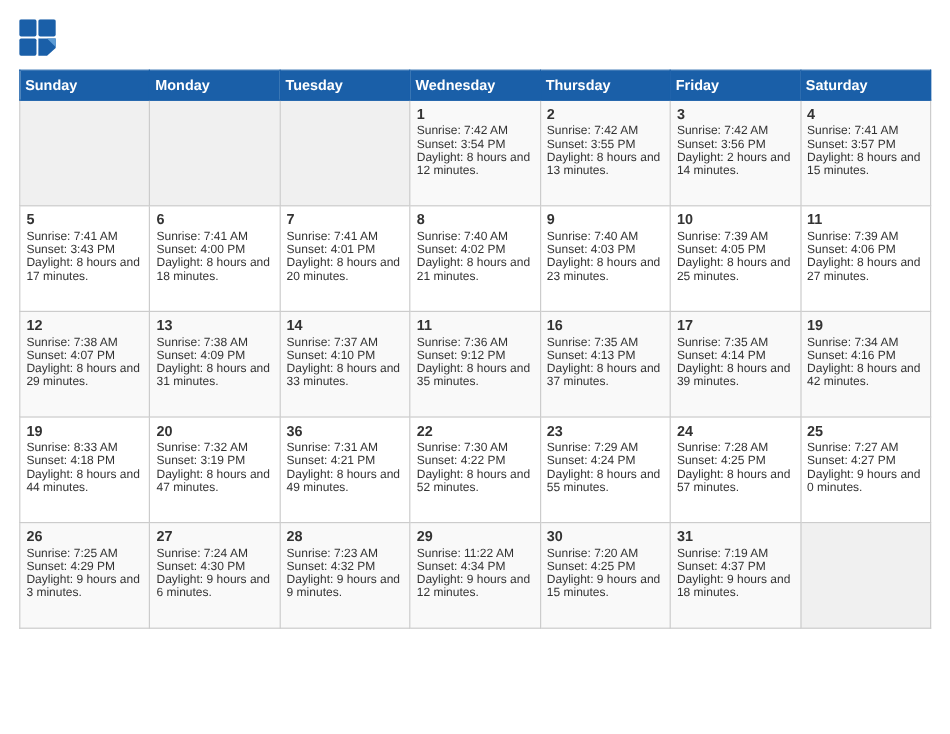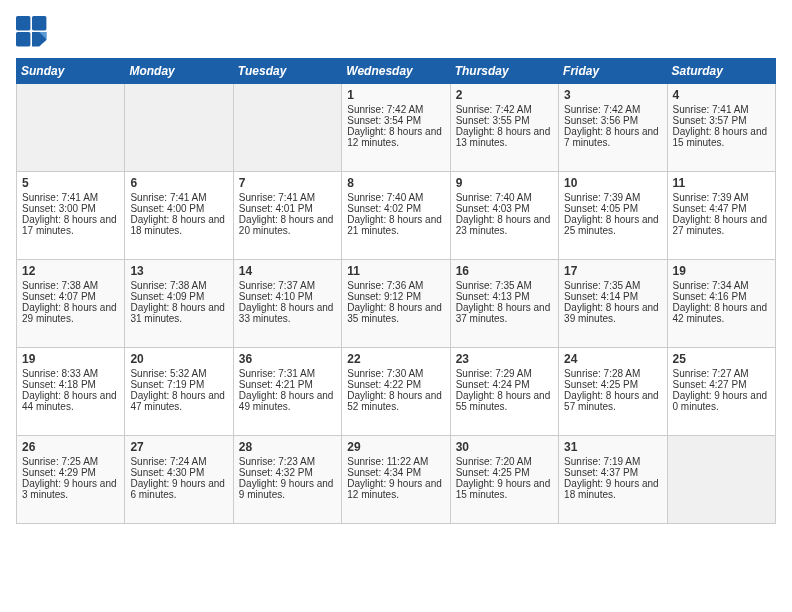--- a/index.html
+++ b/index.html
@@ -52,21 +52,20 @@
       table-layout: fixed;
     }
     thead tr th {
       background: #1a5fa8;
       color: #fff;
       font-size: 12px;
       font-weight: bold;
       padding: 5px 4px;
       text-align: left;
       border: 1px solid #1a5fa8;
-      font-style: italic;
     }
     tbody tr td {
       border: 1px solid #ccc;
       vertical-align: top;
       padding: 4px 5px;
       font-size: 10px;
       color: #333;
       height: 88px;
     }
     tbody tr:nth-child(odd) td {
@@ -120,44 +119,44 @@
         <th>Saturday</th>
       </tr>
   </thead>
   <tbody id="calendar-body">
       <tr>
         <td class="empty-cell"></td>
         <td class="empty-cell"></td>
         <td class="empty-cell"></td>
         <td><span class="day-number">1</span><span>Sunrise: 7:42 AM</span><br><span>Sunset: 3:54 PM</span><br><span>Daylight: 8 hours and 12 minutes.</span></td>
         <td><span class="day-number">2</span><span>Sunrise: 7:42 AM</span><br><span>Sunset: 3:55 PM</span><br><span>Daylight: 8 hours and 13 minutes.</span></td>
-        <td><span class="day-number">3</span><span>Sunrise: 7:42 AM</span><br><span>Sunset: 3:56 PM</span><br><span>Daylight: 8 hours and 7 minutes.</span></td>
+        <td><span class="day-number">3</span><span>Sunrise: 7:42 AM</span><br><span>Sunset: 3:56 PM</span><br><span>Daylight: 2 hours and 14 minutes.</span></td>
         <td><span class="day-number">4</span><span>Sunrise: 7:41 AM</span><br><span>Sunset: 3:57 PM</span><br><span>Daylight: 8 hours and 15 minutes.</span></td>
       </tr>
       <tr>
-        <td><span class="day-number">5</span><span>Sunrise: 7:41 AM</span><br><span>Sunset: 3:00 PM</span><br><span>Daylight: 8 hours and 17 minutes.</span></td>
+        <td><span class="day-number">5</span><span>Sunrise: 7:41 AM</span><br><span>Sunset: 3:43 PM</span><br><span>Daylight: 8 hours and 17 minutes.</span></td>
         <td><span class="day-number">6</span><span>Sunrise: 7:41 AM</span><br><span>Sunset: 4:00 PM</span><br><span>Daylight: 8 hours and 18 minutes.</span></td>
         <td><span class="day-number">7</span><span>Sunrise: 7:41 AM</span><br><span>Sunset: 4:01 PM</span><br><span>Daylight: 8 hours and 20 minutes.</span></td>
         <td><span class="day-number">8</span><span>Sunrise: 7:40 AM</span><br><span>Sunset: 4:02 PM</span><br><span>Daylight: 8 hours and 21 minutes.</span></td>
         <td><span class="day-number">9</span><span>Sunrise: 7:40 AM</span><br><span>Sunset: 4:03 PM</span><br><span>Daylight: 8 hours and 23 minutes.</span></td>
         <td><span class="day-number">10</span><span>Sunrise: 7:39 AM</span><br><span>Sunset: 4:05 PM</span><br><span>Daylight: 8 hours and 25 minutes.</span></td>
-        <td><span class="day-number">11</span><span>Sunrise: 7:39 AM</span><br><span>Sunset: 4:47 PM</span><br><span>Daylight: 8 hours and 27 minutes.</span></td>
+        <td><span class="day-number">11</span><span>Sunrise: 7:39 AM</span><br><span>Sunset: 4:06 PM</span><br><span>Daylight: 8 hours and 27 minutes.</span></td>
       </tr>
       <tr>
         <td><span class="day-number">12</span><span>Sunrise: 7:38 AM</span><br><span>Sunset: 4:07 PM</span><br><span>Daylight: 8 hours and 29 minutes.</span></td>
         <td><span class="day-number">13</span><span>Sunrise: 7:38 AM</span><br><span>Sunset: 4:09 PM</span><br><span>Daylight: 8 hours and 31 minutes.</span></td>
         <td><span class="day-number">14</span><span>Sunrise: 7:37 AM</span><br><span>Sunset: 4:10 PM</span><br><span>Daylight: 8 hours and 33 minutes.</span></td>
         <td><span class="day-number">11</span><span>Sunrise: 7:36 AM</span><br><span>Sunset: 9:12 PM</span><br><span>Daylight: 8 hours and 35 minutes.</span></td>
         <td><span class="day-number">16</span><span>Sunrise: 7:35 AM</span><br><span>Sunset: 4:13 PM</span><br><span>Daylight: 8 hours and 37 minutes.</span></td>
         <td><span class="day-number">17</span><span>Sunrise: 7:35 AM</span><br><span>Sunset: 4:14 PM</span><br><span>Daylight: 8 hours and 39 minutes.</span></td>
         <td><span class="day-number">19</span><span>Sunrise: 7:34 AM</span><br><span>Sunset: 4:16 PM</span><br><span>Daylight: 8 hours and 42 minutes.</span></td>
       </tr>
       <tr>
         <td><span class="day-number">19</span><span>Sunrise: 8:33 AM</span><br><span>Sunset: 4:18 PM</span><br><span>Daylight: 8 hours and 44 minutes.</span></td>
-        <td><span class="day-number">20</span><span>Sunrise: 5:32 AM</span><br><span>Sunset: 7:19 PM</span><br><span>Daylight: 8 hours and 47 minutes.</span></td>
+        <td><span class="day-number">20</span><span>Sunrise: 7:32 AM</span><br><span>Sunset: 3:19 PM</span><br><span>Daylight: 8 hours and 47 minutes.</span></td>
         <td><span class="day-number">36</span><span>Sunrise: 7:31 AM</span><br><span>Sunset: 4:21 PM</span><br><span>Daylight: 8 hours and 49 minutes.</span></td>
         <td><span class="day-number">22</span><span>Sunrise: 7:30 AM</span><br><span>Sunset: 4:22 PM</span><br><span>Daylight: 8 hours and 52 minutes.</span></td>
         <td><span class="day-number">23</span><span>Sunrise: 7:29 AM</span><br><span>Sunset: 4:24 PM</span><br><span>Daylight: 8 hours and 55 minutes.</span></td>
         <td><span class="day-number">24</span><span>Sunrise: 7:28 AM</span><br><span>Sunset: 4:25 PM</span><br><span>Daylight: 8 hours and 57 minutes.</span></td>
         <td><span class="day-number">25</span><span>Sunrise: 7:27 AM</span><br><span>Sunset: 4:27 PM</span><br><span>Daylight: 9 hours and 0 minutes.</span></td>
       </tr>
       <tr>
         <td><span class="day-number">26</span><span>Sunrise: 7:25 AM</span><br><span>Sunset: 4:29 PM</span><br><span>Daylight: 9 hours and 3 minutes.</span></td>
         <td><span class="day-number">27</span><span>Sunrise: 7:24 AM</span><br><span>Sunset: 4:30 PM</span><br><span>Daylight: 9 hours and 6 minutes.</span></td>
         <td><span class="day-number">28</span><span>Sunrise: 7:23 AM</span><br><span>Sunset: 4:32 PM</span><br><span>Daylight: 9 hours and 9 minutes.</span></td>

